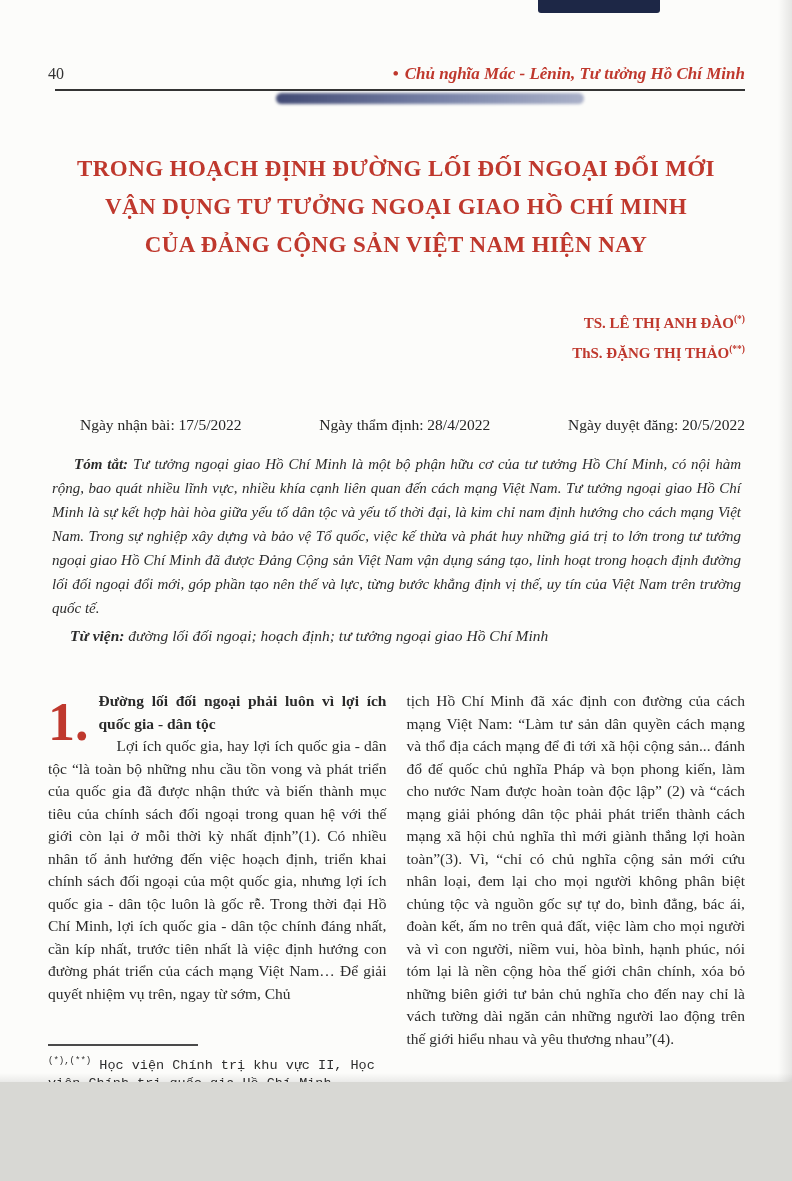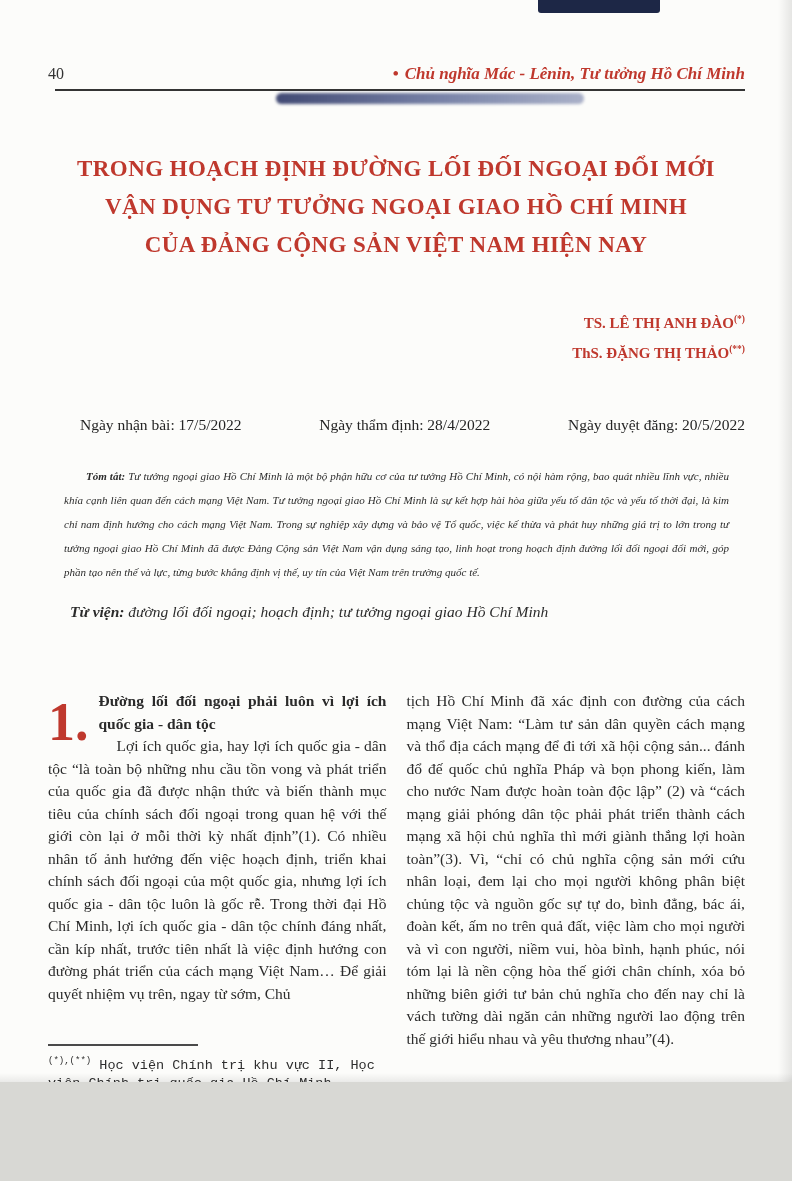--- a/index.html
+++ b/index.html
@@ -33,22 +33,22 @@
   .title .tl{display:block;}
   
   .authors{position:absolute;top:306px;right:47px;text-align:right;
     color:#bf382d;font-weight:bold;font-size:15px;line-height:26px;}
   .authors sup{font-size:9.5px;}
   
   .dates{position:absolute;top:416px;left:80px;right:47px;
     display:flex;justify-content:space-between;font-size:15.5px;color:#242424;}
   
   .abstract-block{position:absolute;top:448px;left:48px;right:47px;}
-  .abstract{margin:16px;text-align:justify;font-style:italic;
-    font-size:11px;line-height:24px;text-indent:22px;}
+  .abstract{margin:4px;text-align:justify;font-style:italic;
+    font-size:15px;line-height:24px;text-indent:22px;}
   .keywords{margin:2px 0 0 0;font-style:italic;font-size:15.5px;
     line-height:24px;text-indent:22px;}
   .lbl{font-weight:bold;}
   
   .columns{position:absolute;top:690px;left:48px;right:47px;
     display:flex;gap:20px;}
   .col{flex:1;font-size:15.5px;line-height:22.5px;text-align:justify;}
   .dropcap{float:left;color:#bf382d;font-weight:bold;
     font-size:54px;line-height:60px;margin:2px 10px 0 0;}
   .sec-head{font-weight:bold;}

